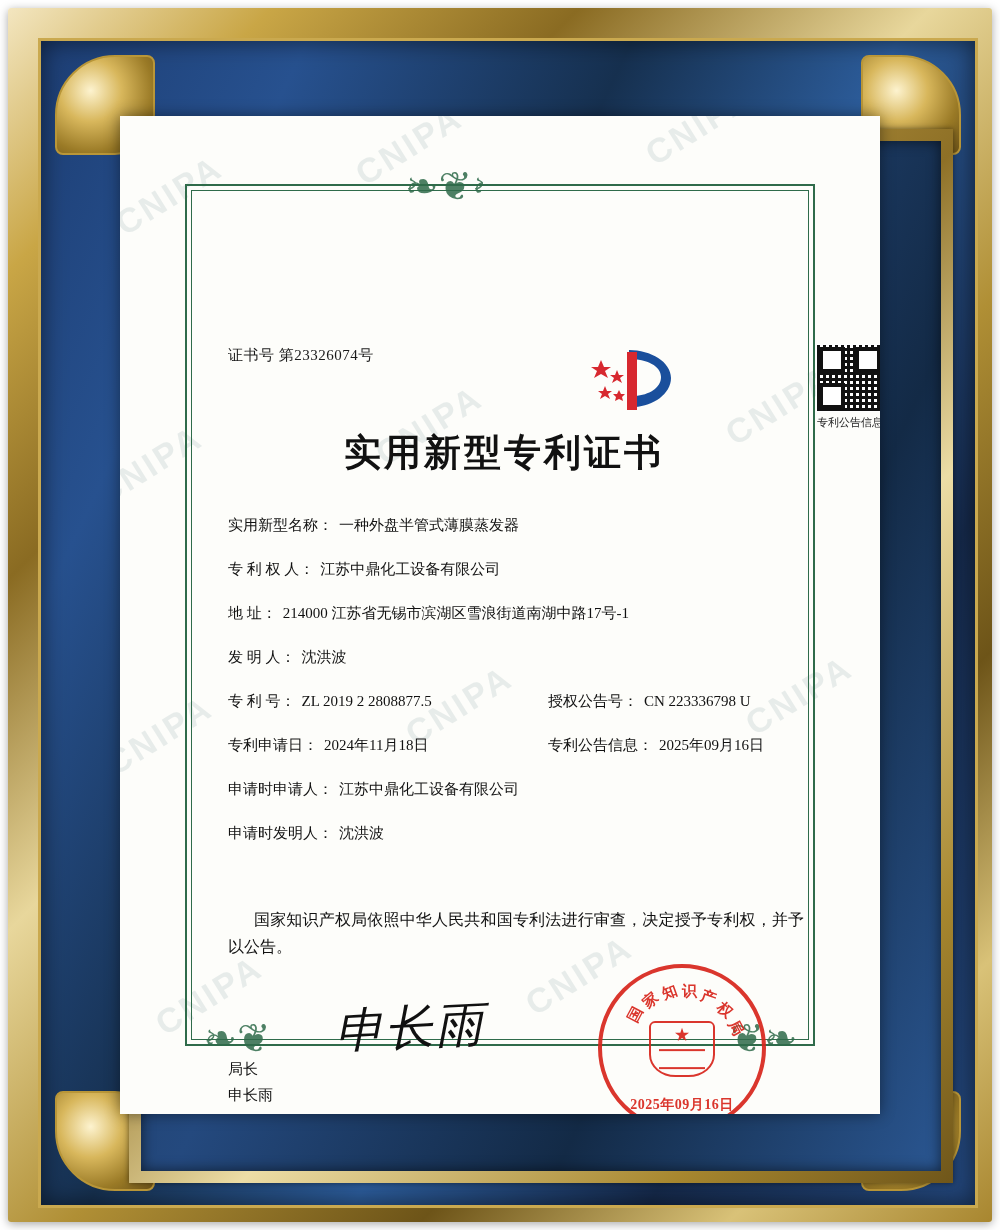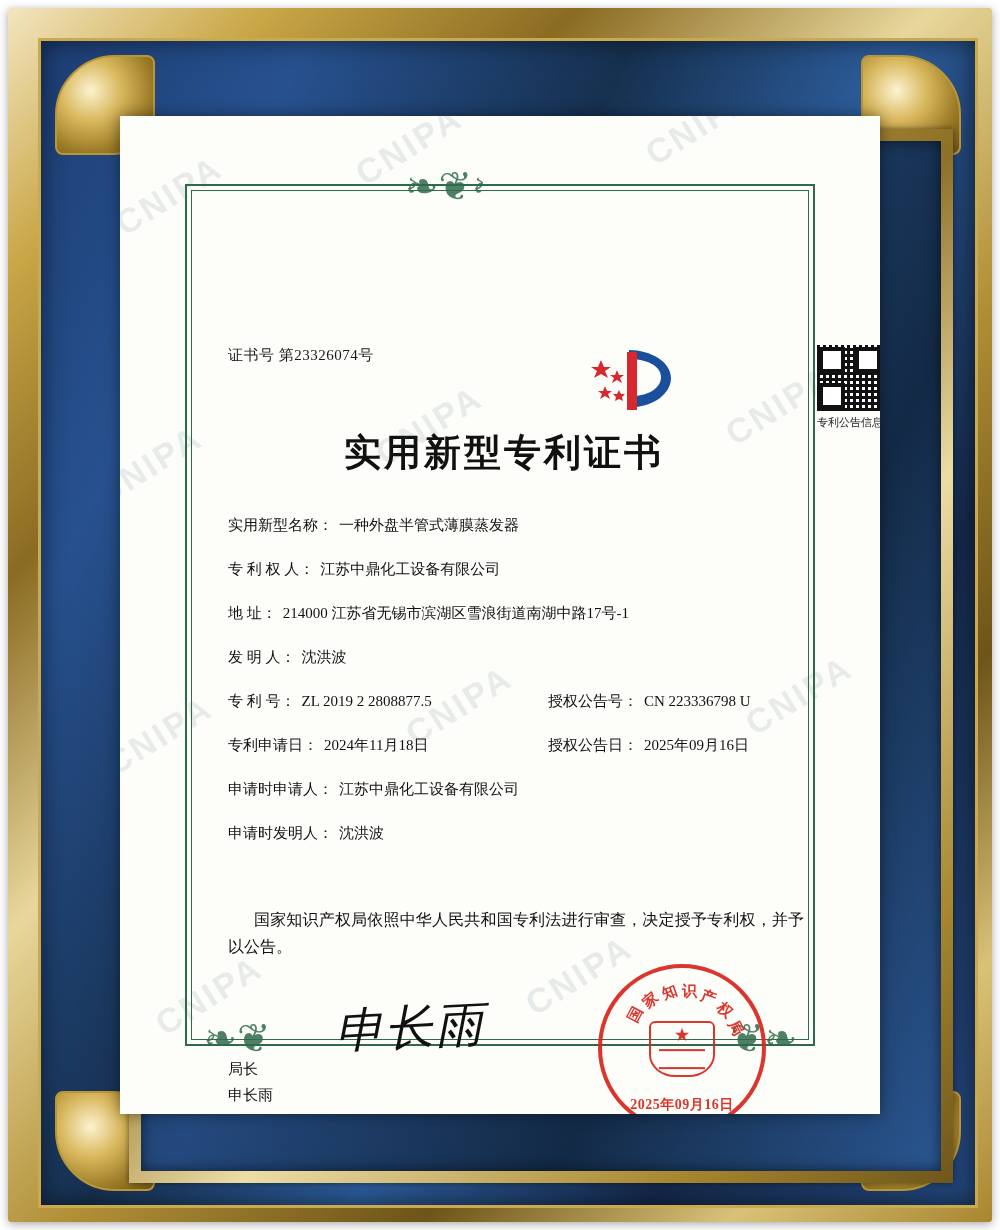--- a/index.html
+++ b/index.html
@@ -347,21 +347,21 @@
       <div class="row">
         <span class="lbl">专  利  号：</span><span class="val">ZL 2019 2 2808877.5</span>
         <span class="col2">
           <span class="lbl">授权公告号：</span><span class="val">CN 223336798 U</span>
         </span>
       </div>
 
       <div class="row">
         <span class="lbl">专利申请日：</span><span class="val">2024年11月18日</span>
         <span class="col2">
-          <span class="lbl">授权公告日：</span><span class="val">2025年09月16日</span>
+          <span class="lbl">专利公告信息：</span><span class="val">2025年09月16日</span>
         </span>
       </div>
 
       <div class="row">
         <span class="lbl">申请时申请人：</span><span class="val">江苏中鼎化工设备有限公司</span>
       </div>
 
       <div class="row">
         <span class="lbl">申请时发明人：</span><span class="val">沈洪波</span>
       </div>

